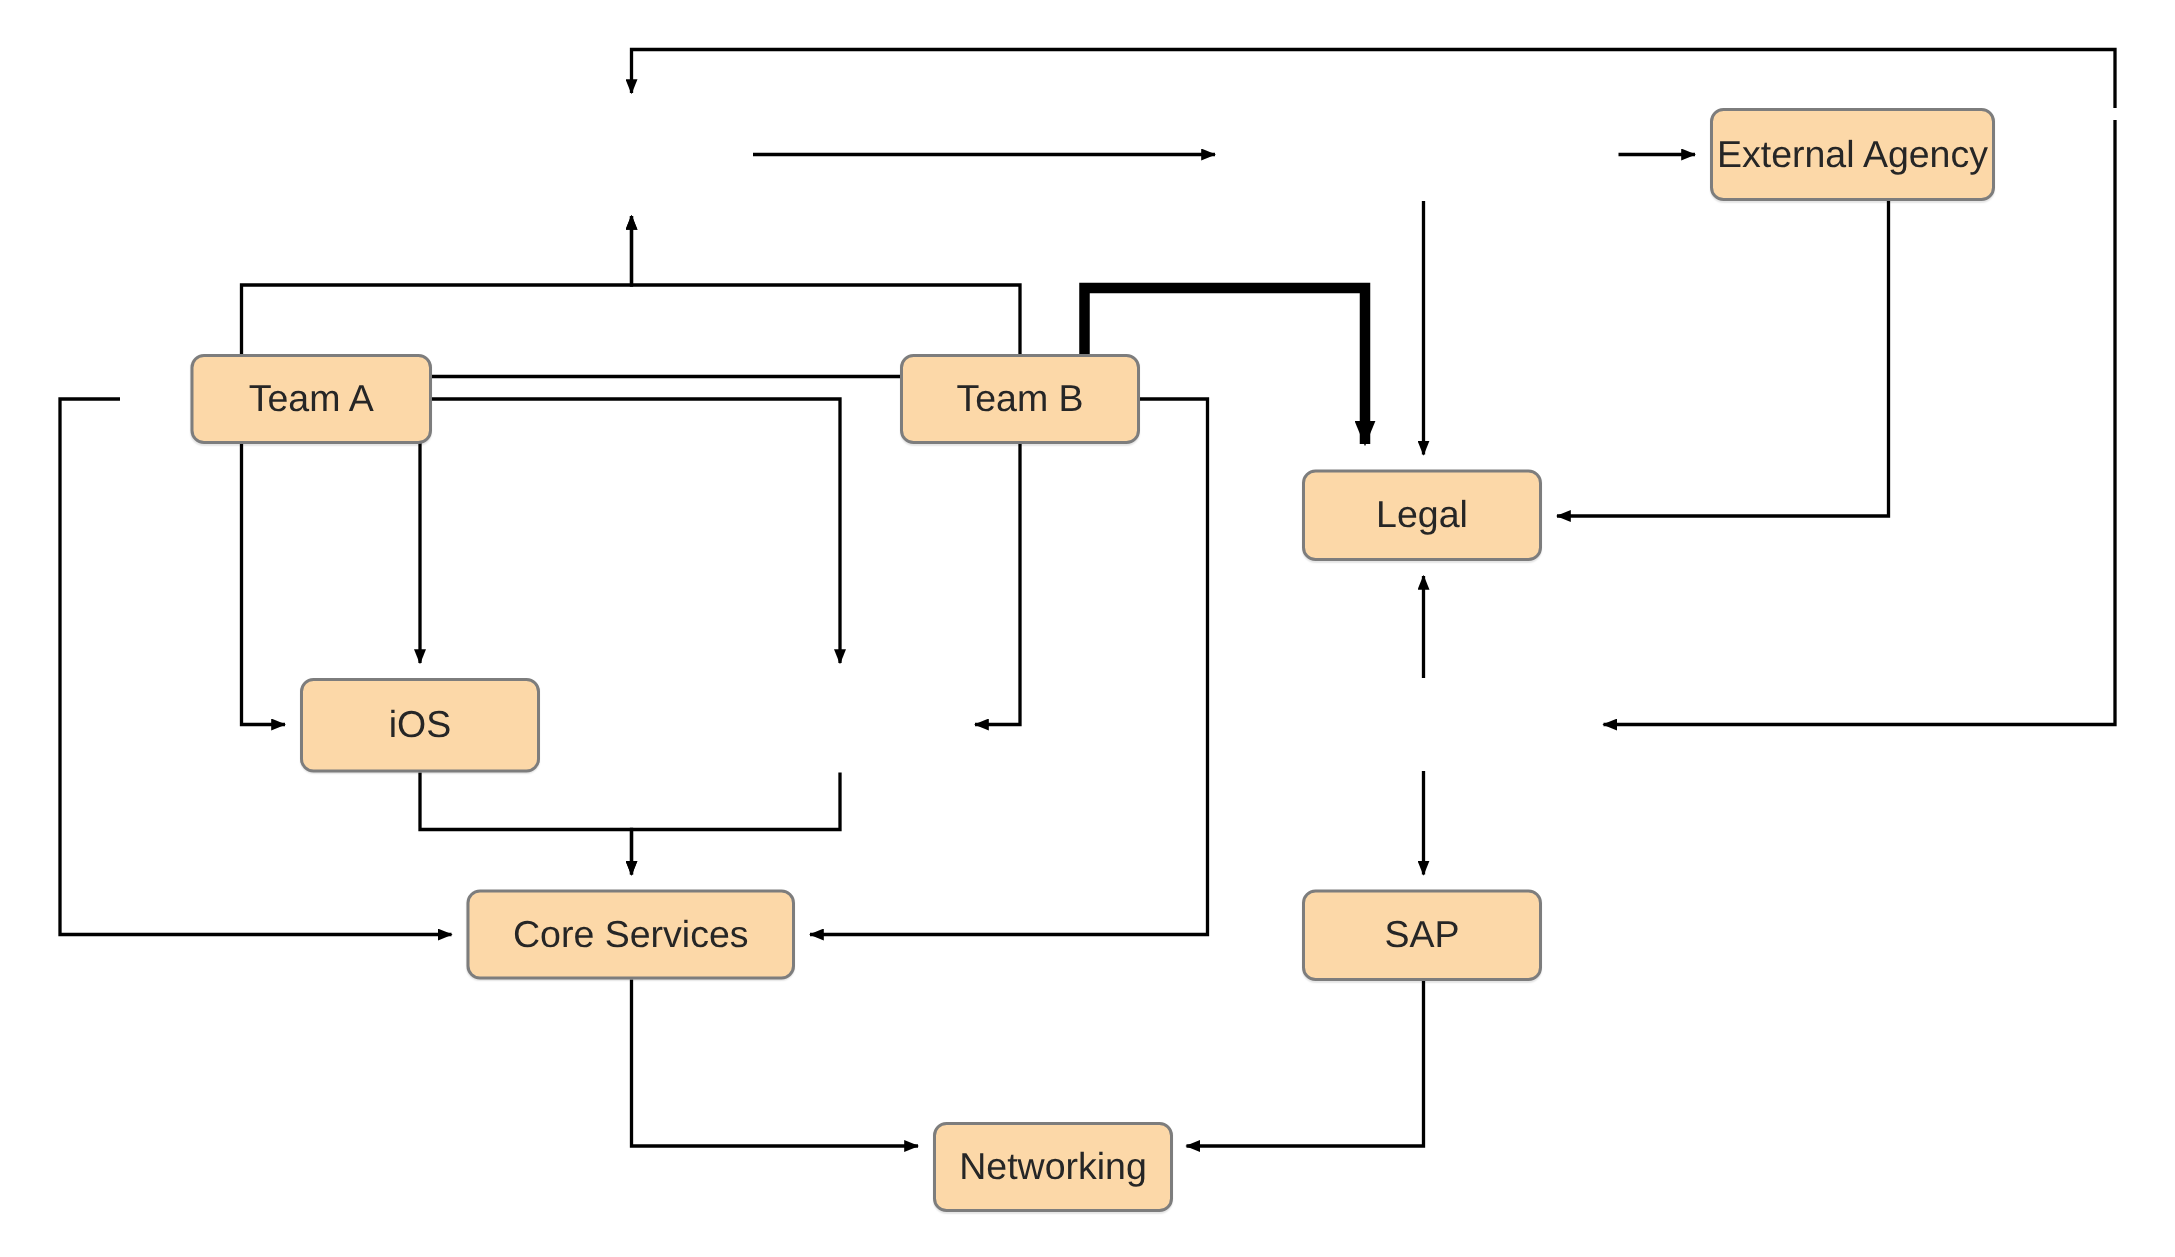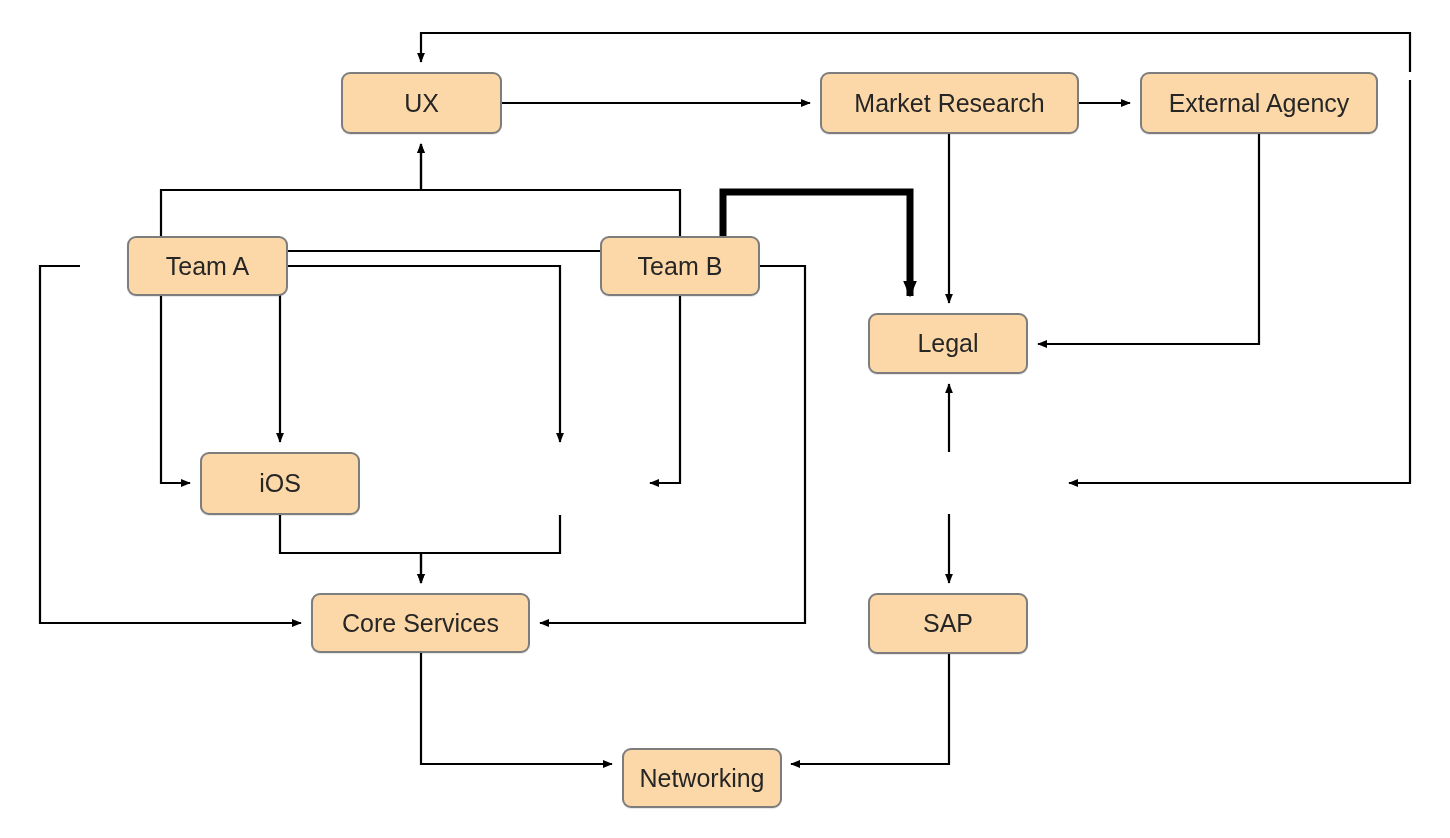--- a/index.html
+++ b/index.html
@@ -101,29 +101,23 @@
 
       <path d="M 949,514 L 949,583" marker-end="url(#arrow-thin)"></path>
 
       <path d="M 949,654 L 949,764 L 791,764" marker-end="url(#arrow-thin)"></path>
 
       <path stroke-width="7" d="M 723,236 L 723,192 L 910,192 L 910,296" marker-end="url(#arrow-bold)"></path>
 
     </g>
   </svg>
 
-  <div class="node" style="left:341px; top:72px; width:161px; height:62px;">
-    <span class="node-label">UX</span>
-  </div>
 
-  <div class="node" style="left:820px; top:72px; width:259px; height:62px;">
-    <span class="node-label">Market Research</span>
-  </div>
 
-  <div class="node" style="left:1140px; top:72px; width:238px; height:62px;">
+  <div class="node" style="left:1140px; top:72px; width:190px; height:62px;">
     <span class="node-label">External Agency</span>
   </div>
 
   <div class="node" style="left:80px; top:236px; width:161px; height:60px;margin-left:47px;">
     <span class="node-label">Team A</span>
   </div>
 
   <div class="node" style="left:600px; top:236px; width:160px; height:60px;">
     <span class="node-label">Team B</span>
   </div>

